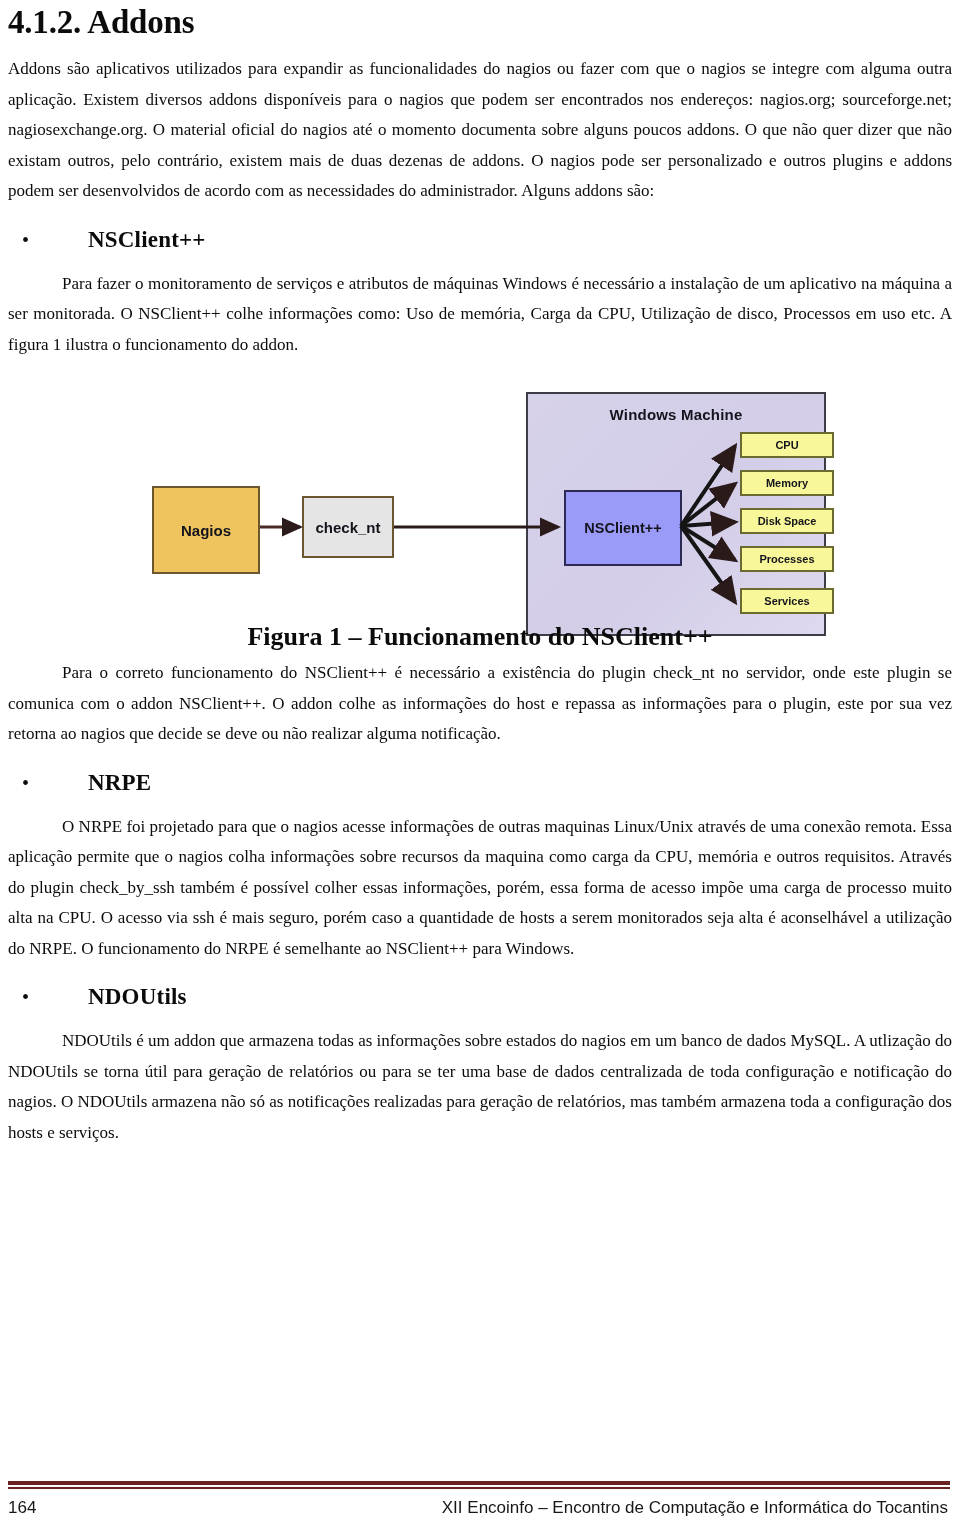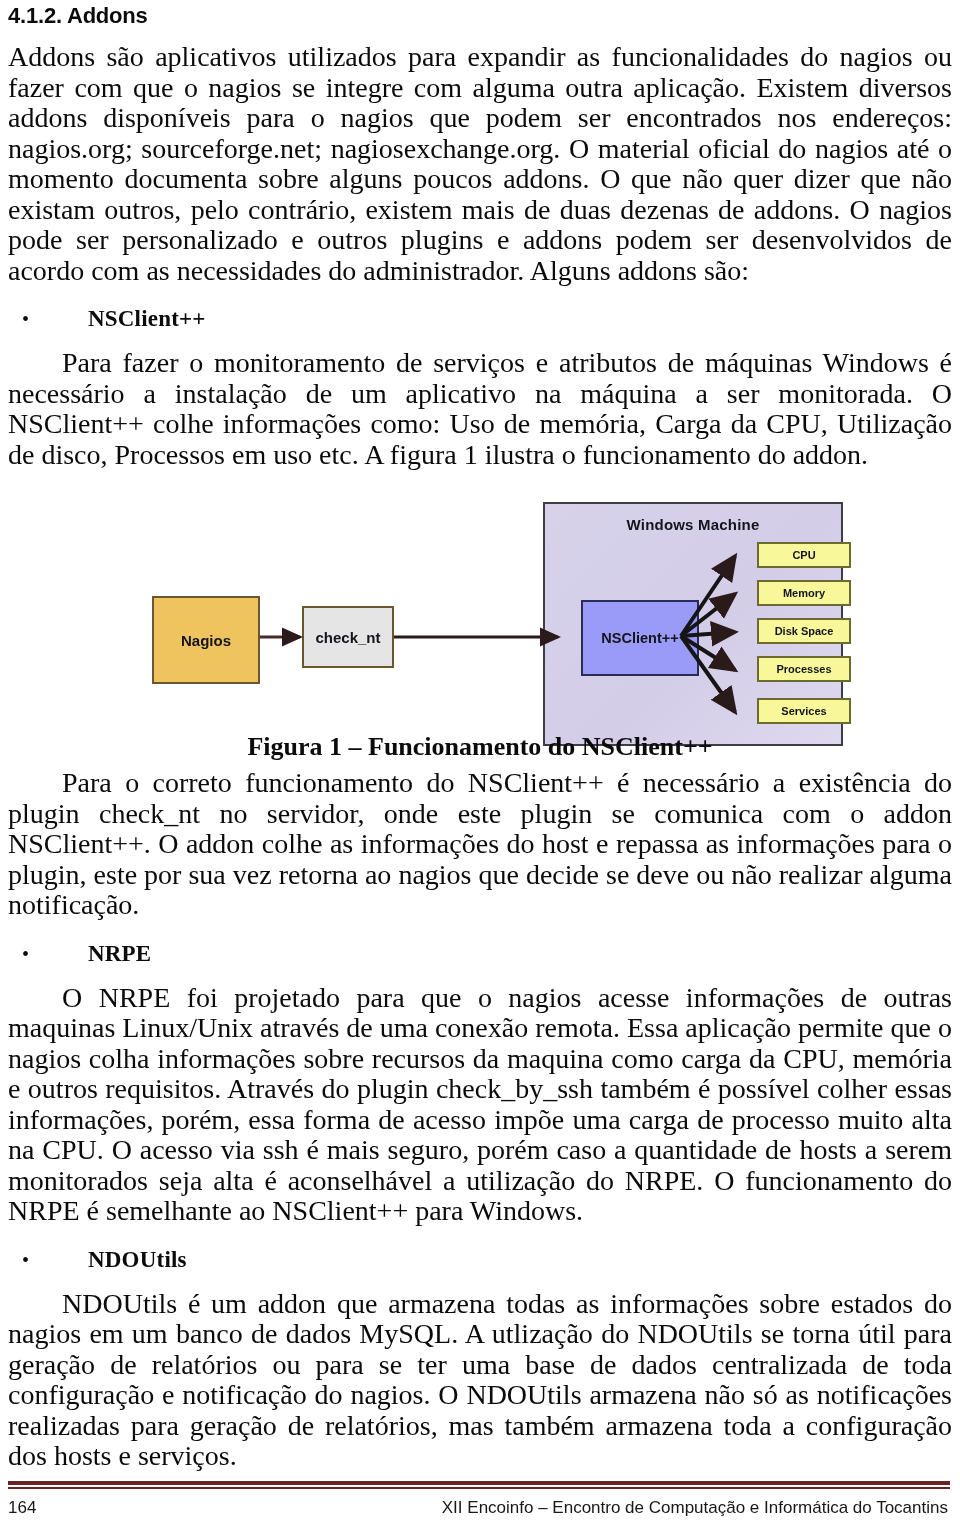--- a/index.html
+++ b/index.html
@@ -24,30 +24,30 @@
   }
 
   .content {
     position: absolute;
     left: 8px;
     top: 4px;
     width: 944px;
   }
 
   h1.section-heading {
-    font-family: Liberation Sans, sans-serif;
-    font-size: 22px;
+    font-family: Liberation Serif, serif;
+    font-size: 33px;
     font-weight: bold;
     letter-spacing: -0.2px;
     margin: 0 0 14px 0;
     line-height: 1.1;
   }
 
   p.body-text {
-    font-size: 28px;
+    font-size: 17px;
     line-height: 30.5px;
     margin: 0;
     text-align: justify;
     text-justify: inter-word;
     hyphens: none;
   }
 
   p.body-text.indent {
     text-indent: 54px;
   }
@@ -156,21 +156,20 @@
   }
 
   
   #windows-machine {
     left: 402px;
     top: 14px;
     width: 300px;
     height: 244px;
     background: linear-gradient(135deg, #d7d2ea 0%, #d3cde8 55%, #ded9ef 100%);
     border: 2px solid #3d3d47;
-    margin-left: 17px;
   }
   #windows-machine-title { top: 12px; }
 
   
   #nsclient-box {
     left: 36px;
     top: 96px;
     width: 118px;
     height: 76px;
     background: #9a9af9;

